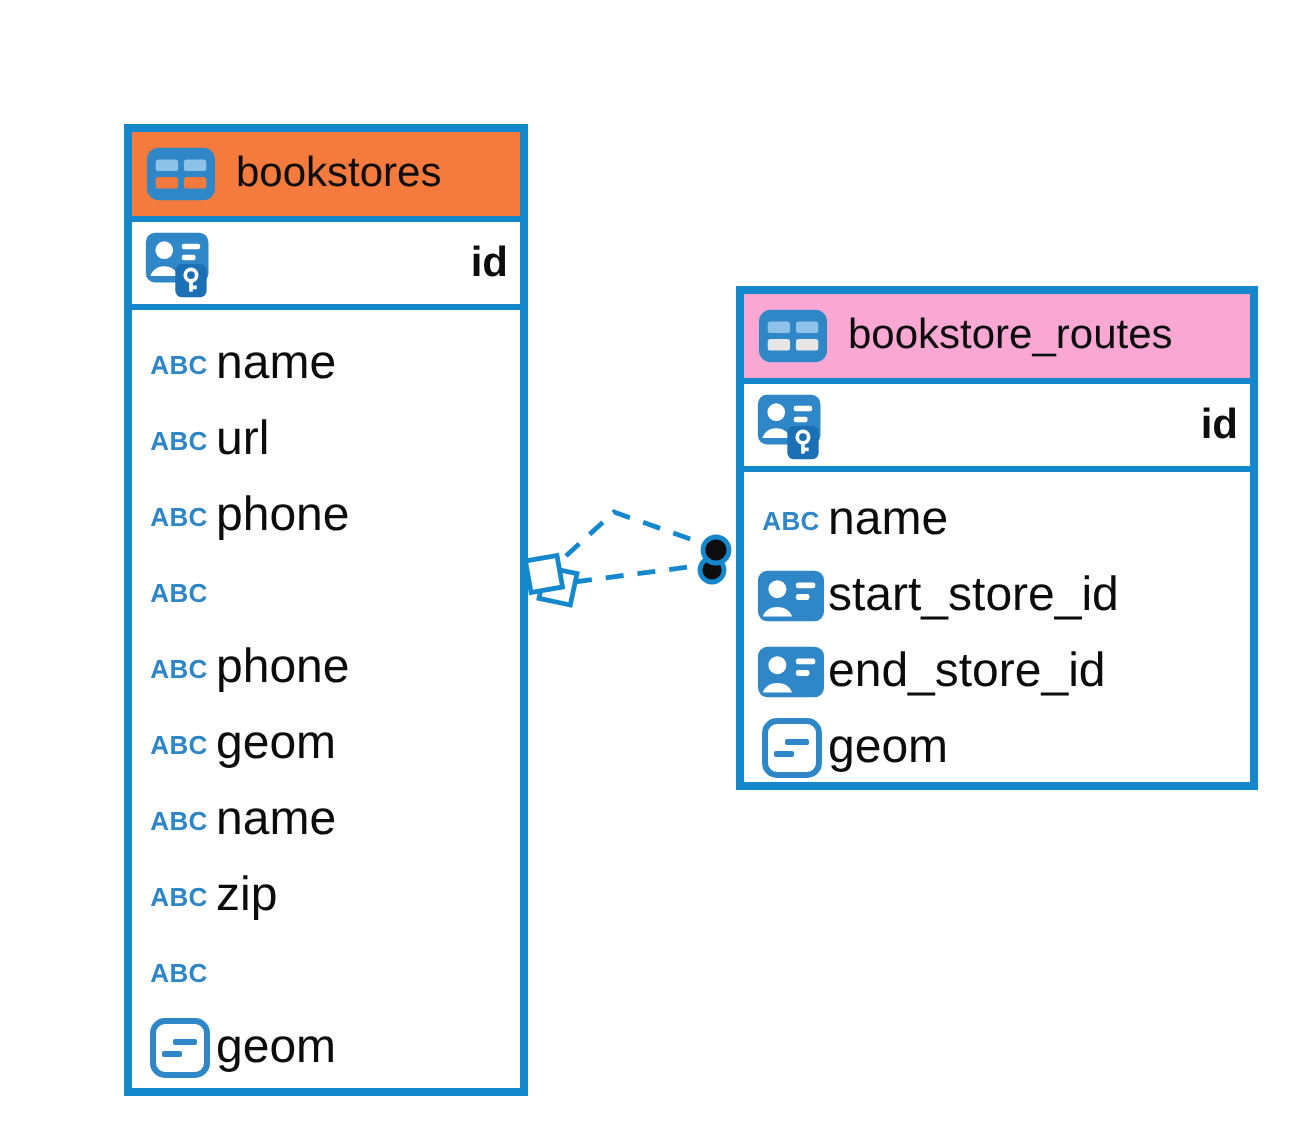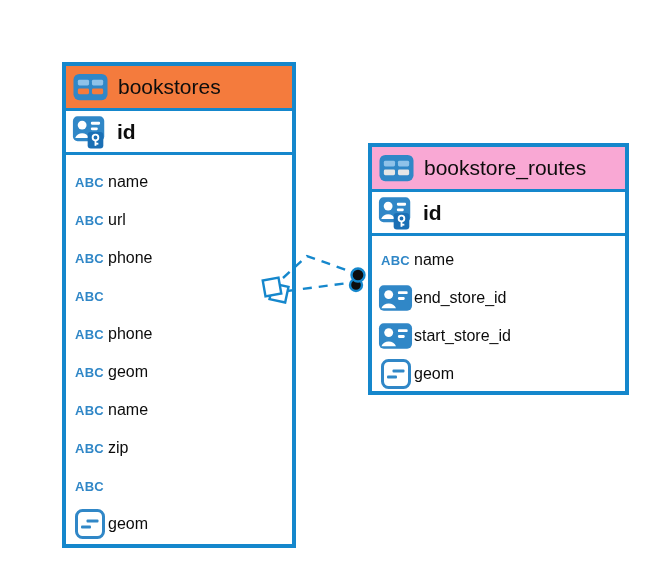--- a/index.html
+++ b/index.html
@@ -4,36 +4,37 @@
 <style>
   html,body{margin:0;padding:0;background:#fff;}
   .canvas{
     position:relative;width:654px;height:570px;background:#ffffff;
     font-family:"Liberation Sans", sans-serif;overflow:hidden;
   }
   .erd-table{
     position:absolute;background:#ffffff;border:4px solid var(--blue,#1587CC);
     box-sizing:border-box;overflow:hidden;
   }
-  #table-bookstores{left:62px;top:62px;width:234px;height:486px;}
+  #table-bookstores{left:62px;top:62px;width:202px;height:486px;}
   #table-routes{left:368px;top:143px;width:261px;height:252px;}
   .tbl-header{
     height:42px;display:flex;align-items:center;gap:10px;padding:0 7px;
     border-bottom:3px solid var(--blue,#1587CC);
   }
   .tbl-title{font-size:21px;color:#0d0d0d;white-space:nowrap;}
   .id-row{
     height:41px;display:flex;align-items:center;gap:10px;padding:0 6px;
     border-bottom:3px solid var(--blue,#1587CC);
+    justify-content:space-between;
   }
   .pk-label{font-size:21px;font-weight:bold;color:#0d0d0d;}
   .fields{padding-top:8px;}
   #table-routes .fields{padding-top:5px;}
   .field-row{height:38px;display:flex;align-items:center;gap:1px;padding:0 6px;}
-  .col-label{font-size:16px;color:#0c0c0c;white-space:nowrap;}
+  .col-label{font-size:24px;color:#0c0c0c;white-space:nowrap;}
   .icon-box{flex:0 0 35px;width:35px;display:flex;justify-content:center;align-items:center;}
   .abc{
     color:var(--icon-blue,#3087C7);font-weight:bold;font-size:13px;
     letter-spacing:0.2px;line-height:1;
   }
   .connector-svg{position:absolute;left:0;top:0;z-index:5;pointer-events:none;}
   .rel-line{fill:none;stroke:var(--blue,#1587CC);stroke-width:2.4;stroke-dasharray:9 7;}
   .rel-diamond{fill:#ffffff;stroke:var(--blue,#1587CC);stroke-width:2.4;}
   .rel-dot{fill:var(--marker-fill,#0d0d0d);stroke:var(--blue,#1587CC);stroke-width:2.4;}
 </style>
@@ -176,33 +177,33 @@
         <div class="field-row">
           <span class="icon-box">
             <svg width="36" height="28" viewBox="0 0 36 28">
               <rect x="1" y="1" width="34" height="26" rx="5" fill="var(--icon-blue)"></rect>
               <circle cx="11" cy="10.5" r="4.6" fill="#fff"></circle>
               <path d="M3.5 24.5 C5.5 18 16.5 18 18.5 24.5 Z" fill="#fff"></path>
               <rect x="20.5" y="7" width="10" height="3" rx="1.2" fill="#fff"></rect>
               <rect x="20.5" y="13" width="7" height="3" rx="1.2" fill="#fff"></rect>
             </svg>
           </span>
-          <span class="col-label">end_store_id</span>
+          <span class="col-label">start_store_id</span>
         </div>
         <div class="field-row">
           <span class="icon-box">
             <svg width="36" height="28" viewBox="0 0 36 28">
               <rect x="1" y="1" width="34" height="26" rx="5" fill="var(--icon-blue)"></rect>
               <circle cx="11" cy="10.5" r="4.6" fill="#fff"></circle>
               <path d="M3.5 24.5 C5.5 18 16.5 18 18.5 24.5 Z" fill="#fff"></path>
               <rect x="20.5" y="7" width="10" height="3" rx="1.2" fill="#fff"></rect>
               <rect x="20.5" y="13" width="7" height="3" rx="1.2" fill="#fff"></rect>
             </svg>
           </span>
-          <span class="col-label">start_store_id</span>
+          <span class="col-label">end_store_id</span>
         </div>
         <div class="field-row">
           <span class="icon-box">
             <svg width="30" height="30" viewBox="0 0 30 30">
               <rect x="1.5" y="1.5" width="27" height="27" rx="6" fill="#fff" stroke="var(--icon-blue)" stroke-width="3"></rect>
               <rect x="11.5" y="10.5" width="12" height="3" rx="1" fill="var(--icon-blue)"></rect>
               <rect x="6" y="16.5" width="10" height="3" rx="1" fill="var(--icon-blue)"></rect>
             </svg>
           </span>
           <span class="col-label">geom</span>

